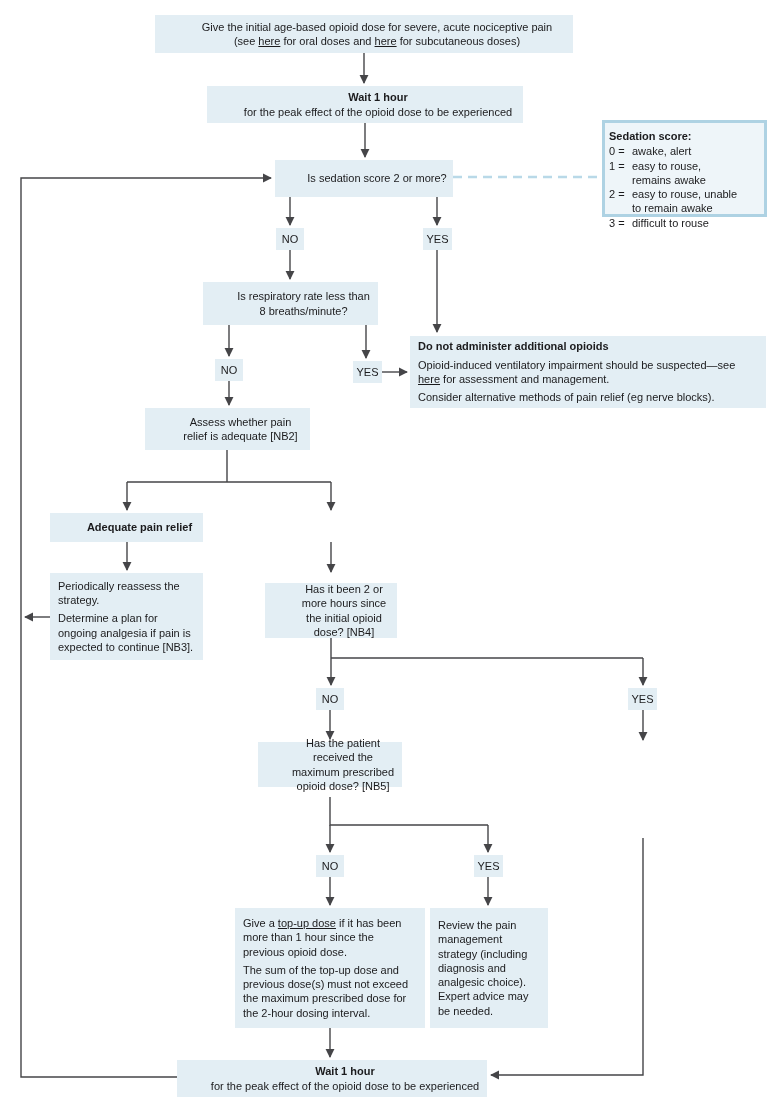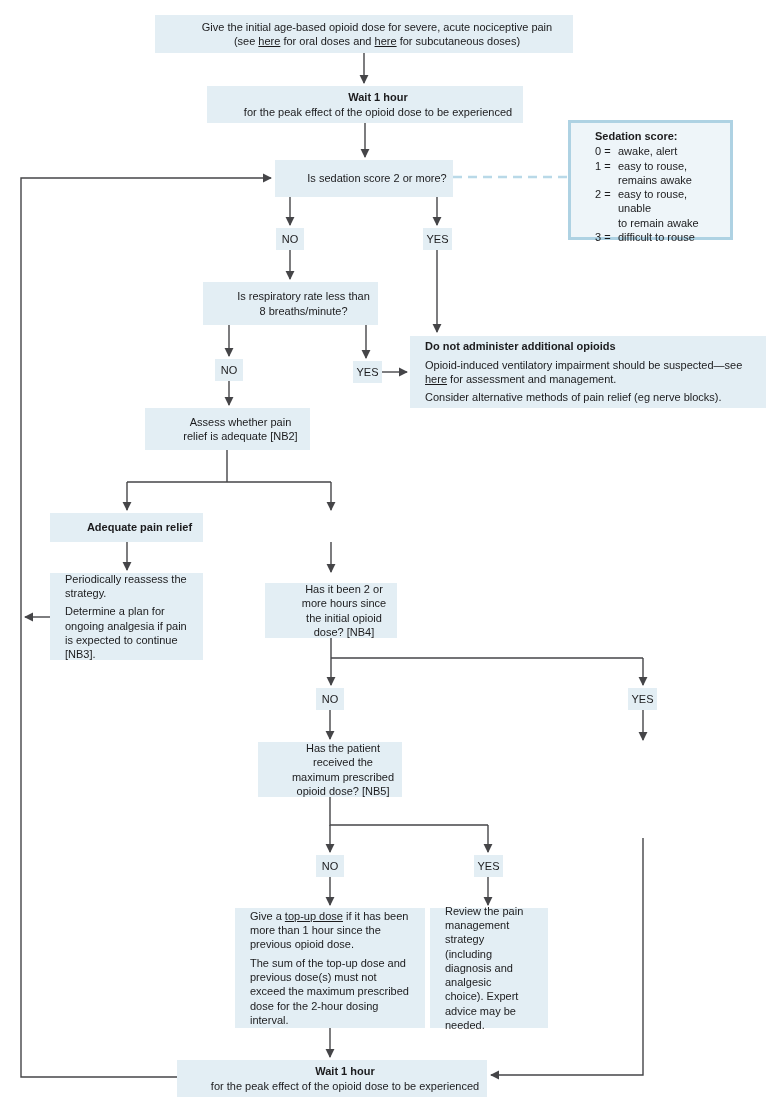--- a/index.html
+++ b/index.html
@@ -20,30 +20,30 @@
   #wires{position:absolute;left:0;top:0;width:773px;height:1108px;}
   .conn{stroke:var(--connector);stroke-width:1.4;fill:none;}
   .dash{stroke:var(--dashed-line);stroke-width:2.4;fill:none;stroke-dasharray:9 6;}
   .ah{fill:var(--connector);}
   .node{
     position:absolute;background:var(--node-fill);
     display:flex;flex-direction:column;justify-content:center;
     padding:4px 6px;
   }
   .center{align-items:center;text-align:center;padding-left:32px;}
-  .left{align-items:flex-start;text-align:left;padding:5px 15px;}
+  .left{align-items:flex-start;text-align:left;padding:5px 8px;}
   .small{padding:2px 3px;align-items:center;text-align:center;justify-content:center;}
   .bold{font-weight:700;}
   .node p{margin:0 0 4px 0;}
   .node p:last-child{margin-bottom:0;}
   .link{text-decoration:underline;cursor:pointer;}
   #legend{
-    position:absolute;left:568px;top:120px;width:165px;height:120px;
+    position:absolute;left:602px;top:120px;width:165px;height:97px;
     background:var(--legend-fill);border:3px solid var(--legend-border);
-    padding:6px 24px;
+    padding:6px 4px;
   }
   .leg-title{font-weight:700;margin-bottom:1px;}
   .leg-item{display:flex;}
   .leg-n{width:23px;flex:none;}
   .leg-t{flex:1;}
 </style>
 </head>
 <body>
 
 <div id="canvas">
@@ -179,21 +179,21 @@
     <div>Has it been 2 or more hours since the initial opioid dose? [NB4]</div>
   </div>
 
   <div class="node small" style="left:316px;top:688px;width:28px;height:22px;">
       <span>NO</span>
     </div>
   <div class="node small" style="left:628px;top:688px;width:29px;height:22px;">
       <span>YES</span>
     </div>
 
-  <div class="node center" style="left:258px;top:742px;width:144px;height:55px;">
+  <div class="node center" style="left:258px;top:742px;width:144px;height:45px;">
     <div>Has the patient received the maximum prescribed opioid dose? [NB5]</div>
   </div>
 
 
   <div class="node small" style="left:316px;top:855px;width:28px;height:22px;">
       <span>NO</span>
     </div>
   <div class="node small" style="left:474px;top:855px;width:29px;height:22px;">
       <span>YES</span>
     </div>

